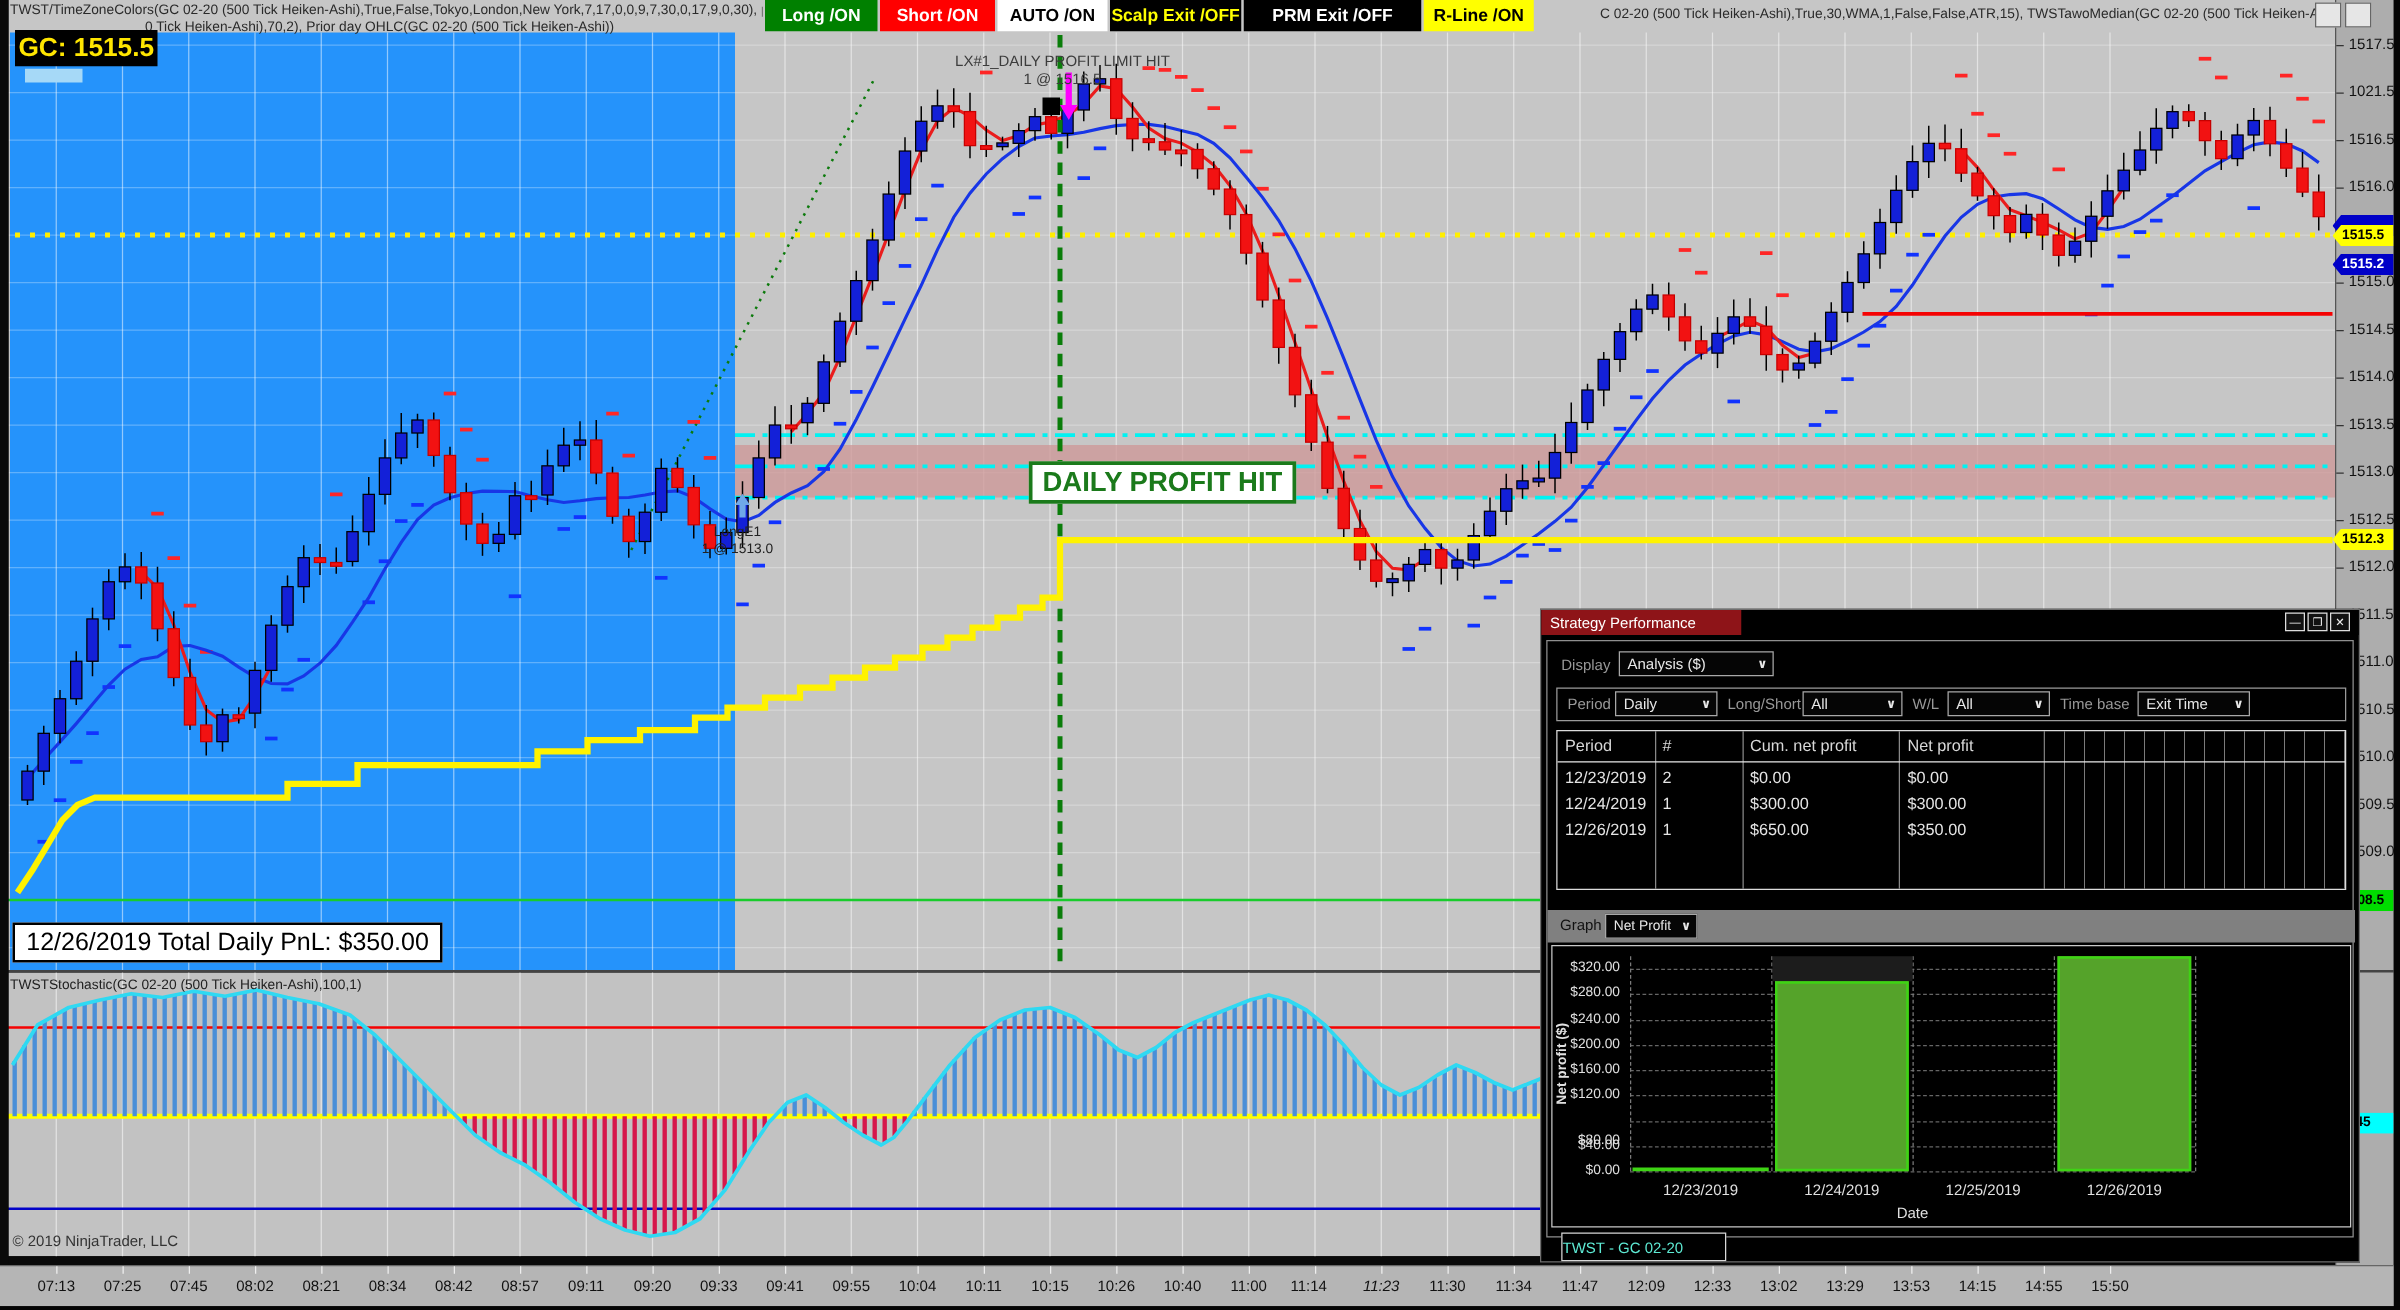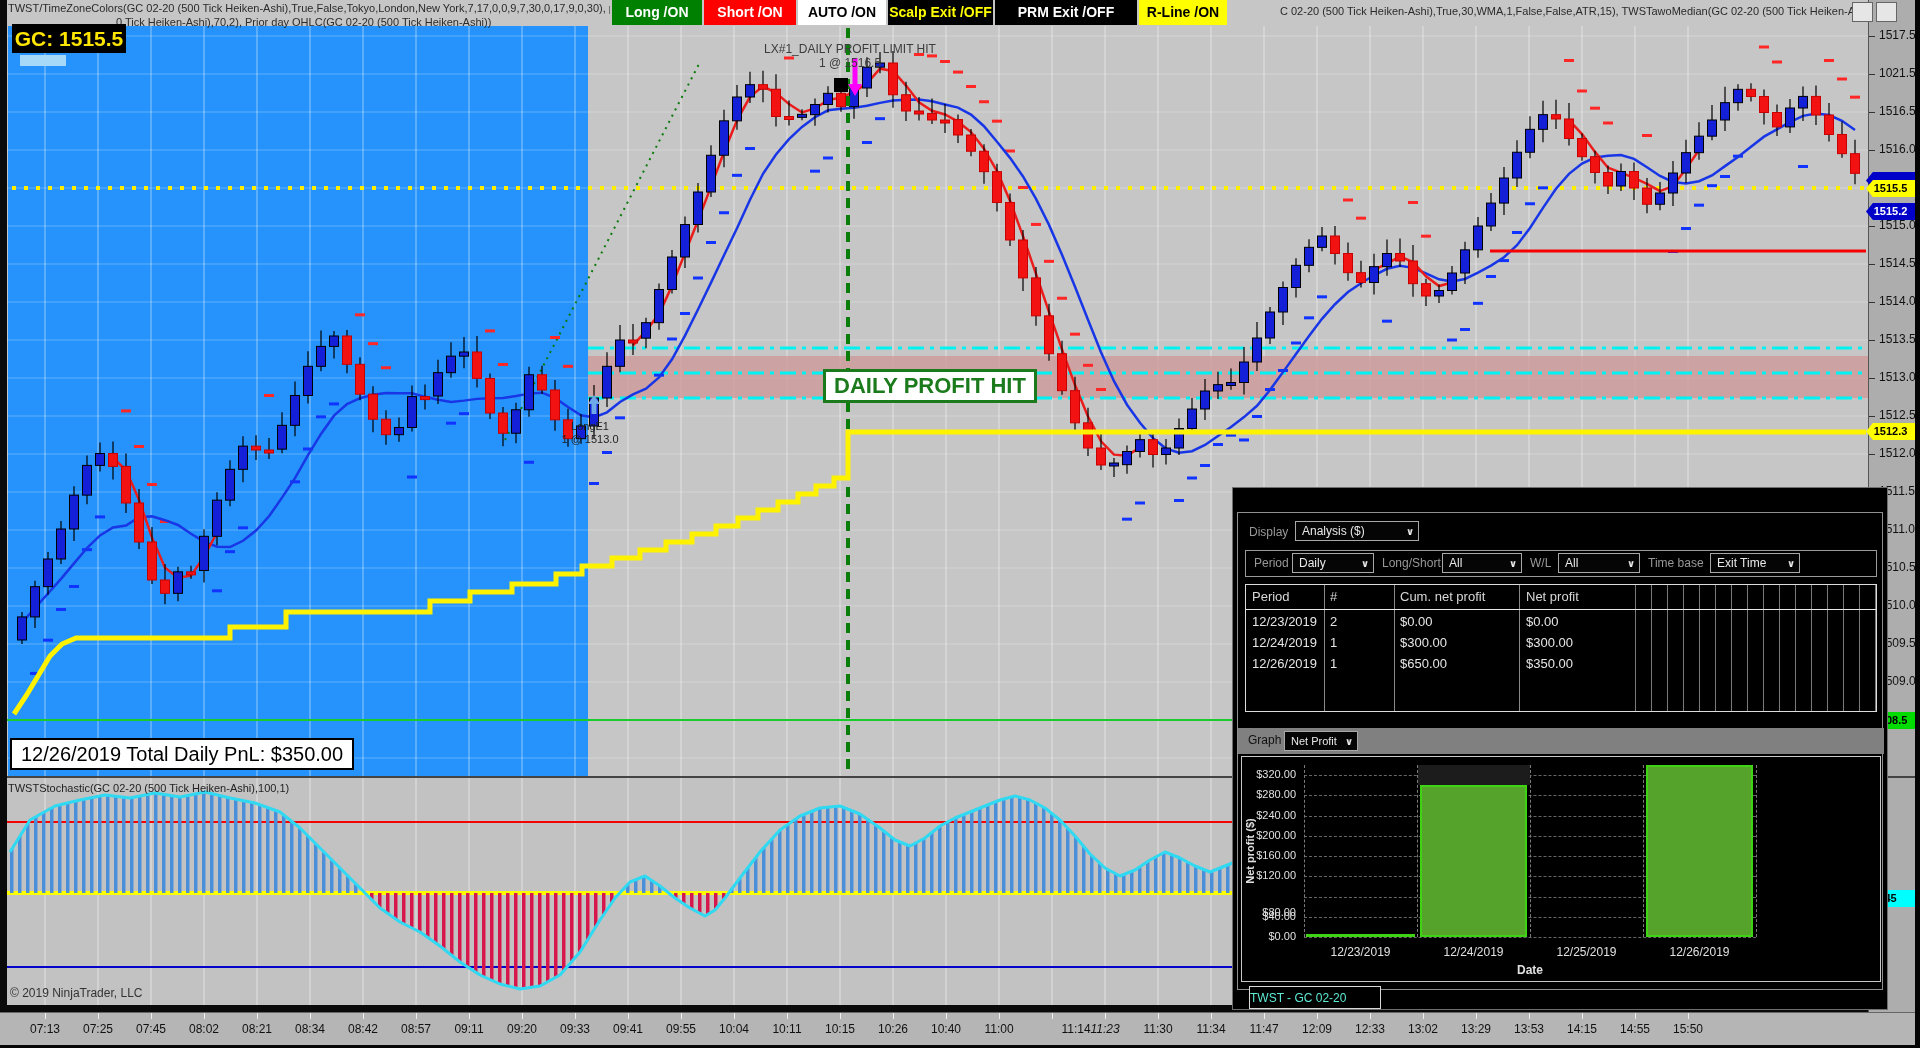--- a/index.html
+++ b/index.html
@@ -850,21 +850,21 @@
       <div class="tlabel" style="left: 787px;">10:11</div>
       <div class="tmark" style="left: 840px;"></div>
       <div class="tlabel" style="left: 840px;">10:15</div>
       <div class="tmark" style="left: 893px;"></div>
       <div class="tlabel" style="left: 893px;">10:26</div>
       <div class="tmark" style="left: 946px;"></div>
       <div class="tlabel" style="left: 946px;">10:40</div>
       <div class="tmark" style="left: 999px;"></div>
       <div class="tlabel" style="left: 999px;">11:00</div>
       <div class="tmark" style="left: 1052px;"></div>
-      <div class="tlabel" style="left: 1076px;">11:14</div>
+      <div class="tlabel" style="left: 1047px;">11:14</div>
       <div class="tmark" style="left: 1105px;"></div>
       <div class="tlabel" style="left: 1105px; font-style: italic;">11:23</div>
       <div class="tmark" style="left: 1158px;"></div>
       <div class="tlabel" style="left: 1158px;">11:30</div>
       <div class="tmark" style="left: 1211px;"></div>
       <div class="tlabel" style="left: 1211px;">11:34</div>
       <div class="tmark" style="left: 1264px;"></div>
       <div class="tlabel" style="left: 1264px;">11:47</div>
       <div class="tmark" style="left: 1317px;"></div>
       <div class="tlabel" style="left: 1317px;">12:09</div>
@@ -881,20 +881,26 @@
       <div class="tmark" style="left: 1635px;"></div>
       <div class="tlabel" style="left: 1635px;">14:55</div>
       <div class="tmark" style="left: 1688px;"></div>
       <div class="tlabel" style="left: 1688px;">15:50</div>
     </div>
   <div id="bottom-edge"></div>
   <div class="corner-btn" style="left:1852px;"></div>
   <div class="corner-btn" style="left:1876px;"></div>
 
   <div id="strategy-window">
+    <div id="sp-titlebar">
+      <div id="sp-title">Strategy Performance</div>
+      <div class="winbtn" style="left:595px;">—</div>
+      <div class="winbtn" style="left:613px;">❐</div>
+      <div class="winbtn" style="left:631px;">✕</div>
+    </div>
     <div id="sp-frame"></div>
     <div class="sp-label" style="left:16px;top:37px;">Display</div>
     <div class="dd" style="left:62px;top:33px;width:124px;">
       <span>Analysis ($)</span>
       <span class="chev">∨</span>
     </div>
     <div id="sp-filterbar">
         <div class="sp-label" style="left: 8px; top: 5px;">Period</div>
         <div class="dd" style="left: 46px; top: 2px; width: 82px;">
           <div>Daily</div>
@@ -979,17 +985,17 @@
         <div class="g-col" style="left: 401px; top: 8px; height: 172px;"></div>
         <div class="g-col" style="left: 514px; top: 8px; height: 172px;"></div>
         <div style="position: absolute; left: 176px; top: 8px; width: 112px; height: 20.125px; background: rgb(28, 28, 28);"></div>
         <div style="position: absolute; left: 64px; top: 177px; width: 109px; height: 3px; background: rgb(62, 212, 20);"></div>
         <div style="position: absolute; left: 178px; top: 28.125px; width: 107px; height: 151.875px; background: rgb(85, 163, 42); border: 2px solid rgb(62, 212, 20); box-sizing: border-box;"></div>
         <div style="position: absolute; left: 404px; top: 8px; width: 107px; height: 172px; background: rgb(85, 163, 42); border: 2px solid rgb(62, 212, 20); box-sizing: border-box;"></div>
         <div class="g-xlab" style="left: 118.5px; top: 188px;">12/23/2019</div>
         <div class="g-xlab" style="left: 231.5px; top: 188px;">12/24/2019</div>
         <div class="g-xlab" style="left: 344.5px; top: 188px;">12/25/2019</div>
         <div class="g-xlab" style="left: 457.5px; top: 188px;">12/26/2019</div>
-        <div style="position: absolute; left: 288px; top: 206px; transform: translateX(-50%); font-size: 12px; color: rgb(224, 224, 224); font-weight: bold;">Date</div>
+        <div style="position: absolute; left: 288px; top: 206px; transform: translateX(-50%); font-size: 12px; color: rgb(224, 224, 224); font-weight: normal;">Date</div>
       </div>
     <div id="sp-tab">TWST - GC 02-20</div>
   </div>
 </div>
 
 </body></html>

